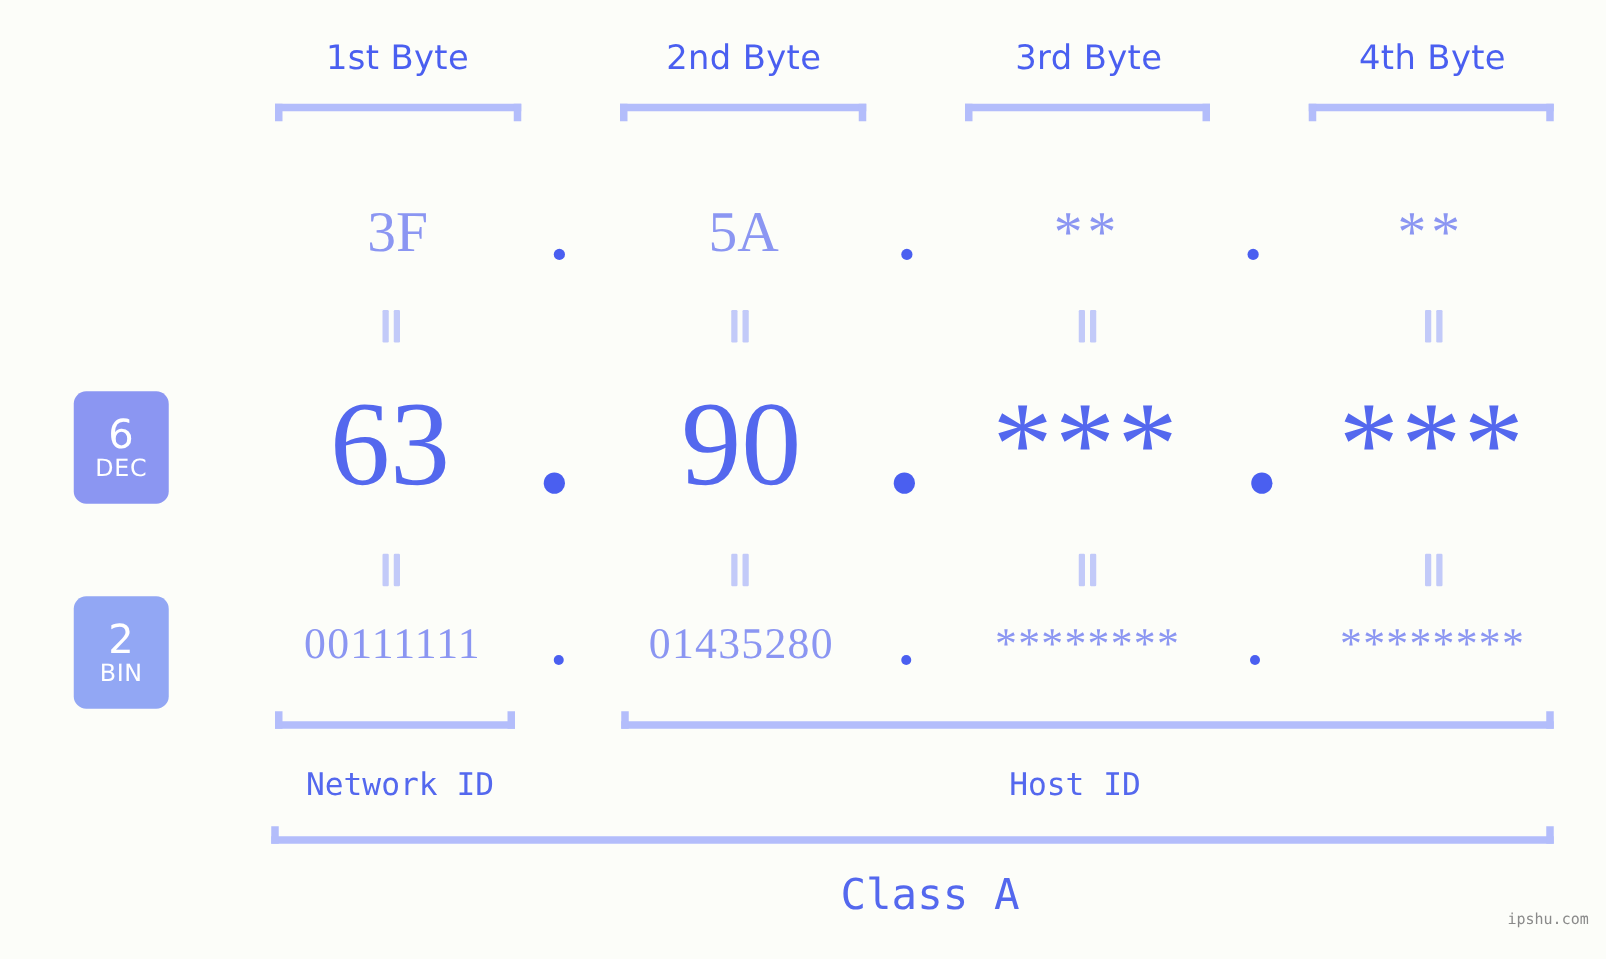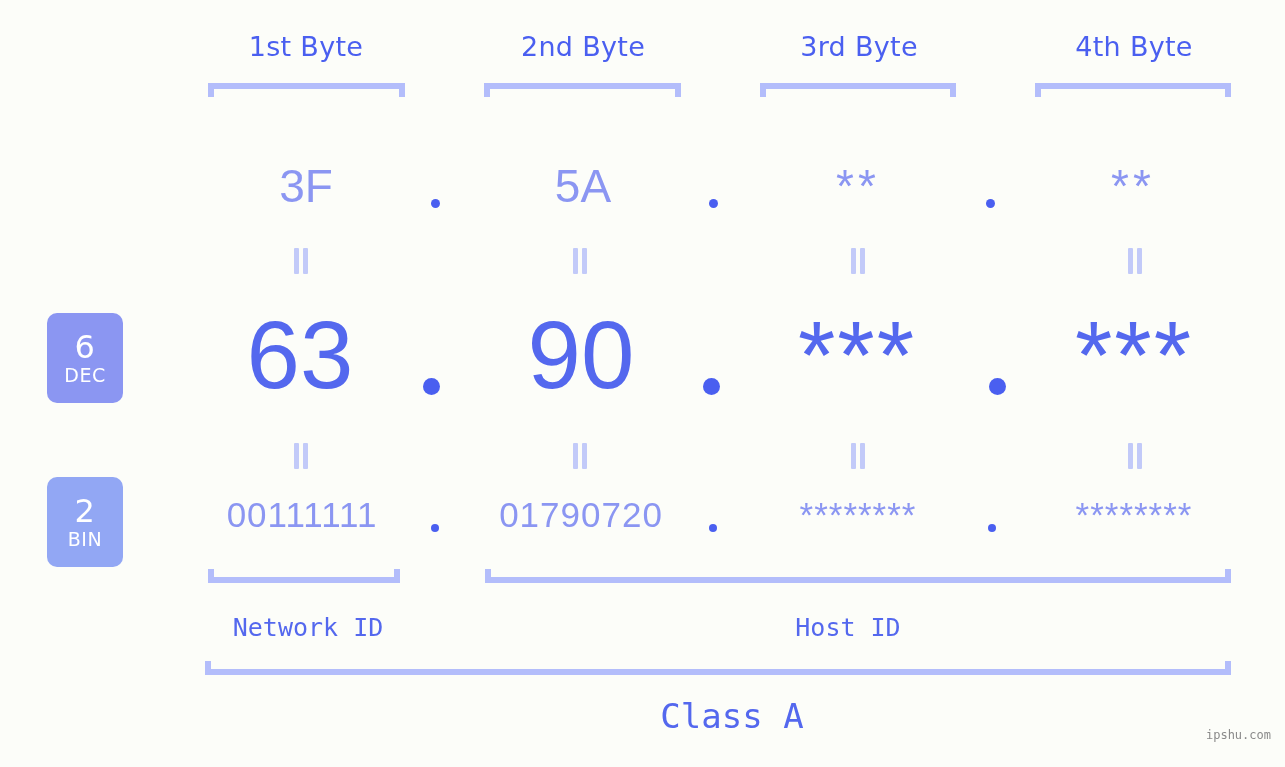--- a/index.html
+++ b/index.html
@@ -11,20 +11,21 @@
     width: 1285px;
     height: 767px;
     overflow: hidden;
     font-family: "DejaVu Sans", sans-serif;
     position: relative;
   }
 
   .stage {
     position: absolute;
     inset: 0;
+    margin-left: 12px;
   }
 
   
   .byte-header {
     position: absolute;
     top: 31px;
     text-align: center;
     font-family: "DejaVu Sans", sans-serif;
     font-size: 27px;
     color: #4a5ff0;
@@ -77,21 +78,21 @@
   }
   .badge-hex { top: 152px; height: 90px; background: #7b87ef; }
   .badge-dec { top: 313px; height: 90px; background: #8b96f2; }
   .badge-bin { top: 477px; height: 90px; background: #92a7f4; }
 
   
   .cell {
     position: absolute;
     text-align: center;
     white-space: nowrap;
-    font-family: Liberation Sans, sans-serif;
+    font-family: Liberation Serif, serif;
   }
 
   .row-hex .cell {
     font-size: 46px;
     color: #8b96f2;
     top: 156px;
     line-height: 60px;
   }
   .row-hex .cell.unknown { color: #8b96f2; letter-spacing: 4px; }
 
@@ -243,21 +244,21 @@
     <span class="a"></span>
       <span class="b"></span>
   </div>
   <div class="eq" style="left:1128px;top:443px;">
     <span class="a"></span>
       <span class="b"></span>
   </div>
 
   <div class="row-bin">
     <div class="cell" style="left:202px;width:200px;">00111111</div>
-    <div class="cell" style="left:481px;width:200px;">01790720</div>
+    <div class="cell" style="left:481px;width:200px;">01435280</div>
     <div class="cell" style="left:758px;width:200px;">********</div>
     <div class="cell" style="left:1034px;width:200px;">********</div>
 
     <div class="dot dot-bin" style="left:431px;"></div>
     <div class="dot dot-bin" style="left:709px;"></div>
     <div class="dot dot-bin" style="left:988px;"></div>
   </div>
 
   <div class="bracket-up" style="left:208px;top:569px;width:192px;"></div>
   <div class="bracket-up" style="left:485px;top:569px;width:746px;"></div>

